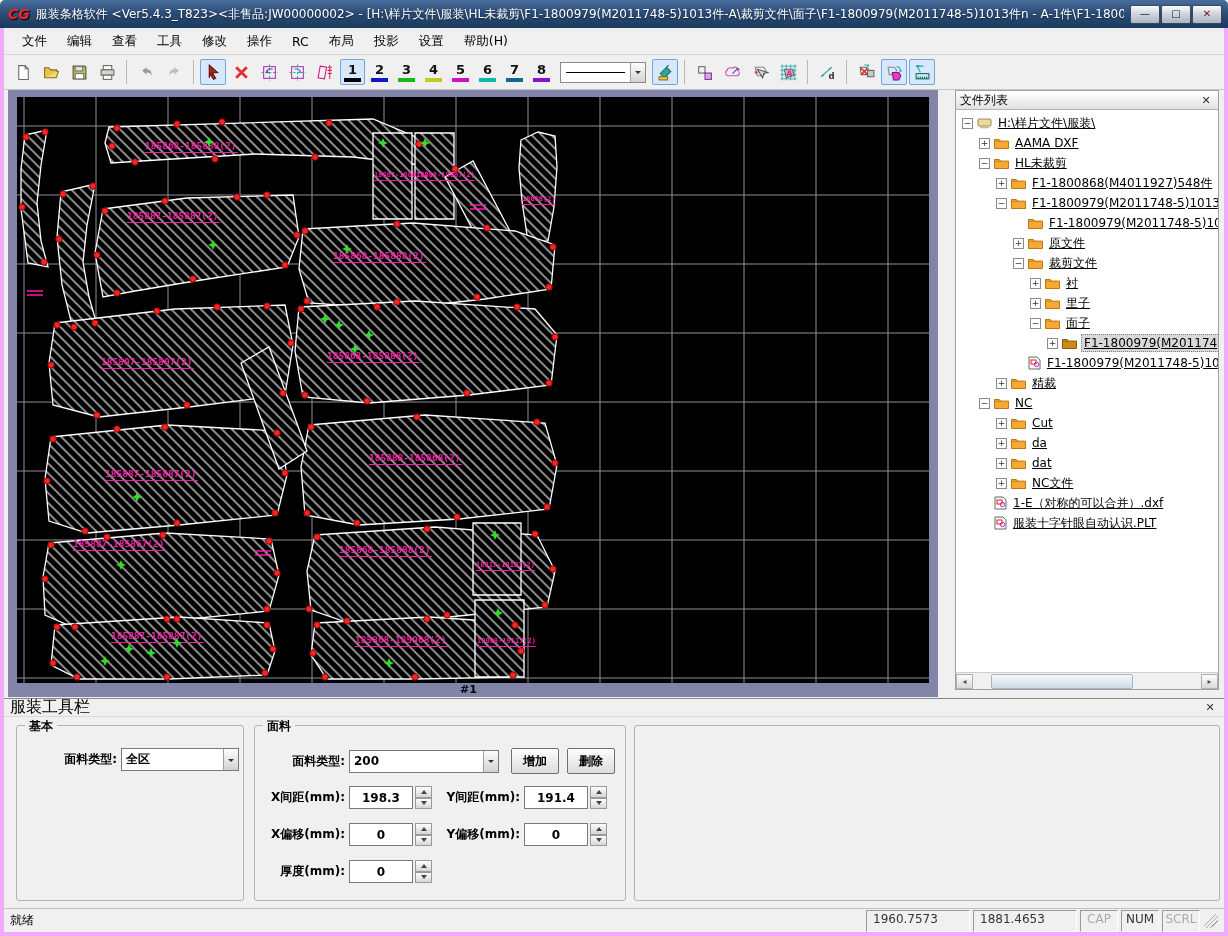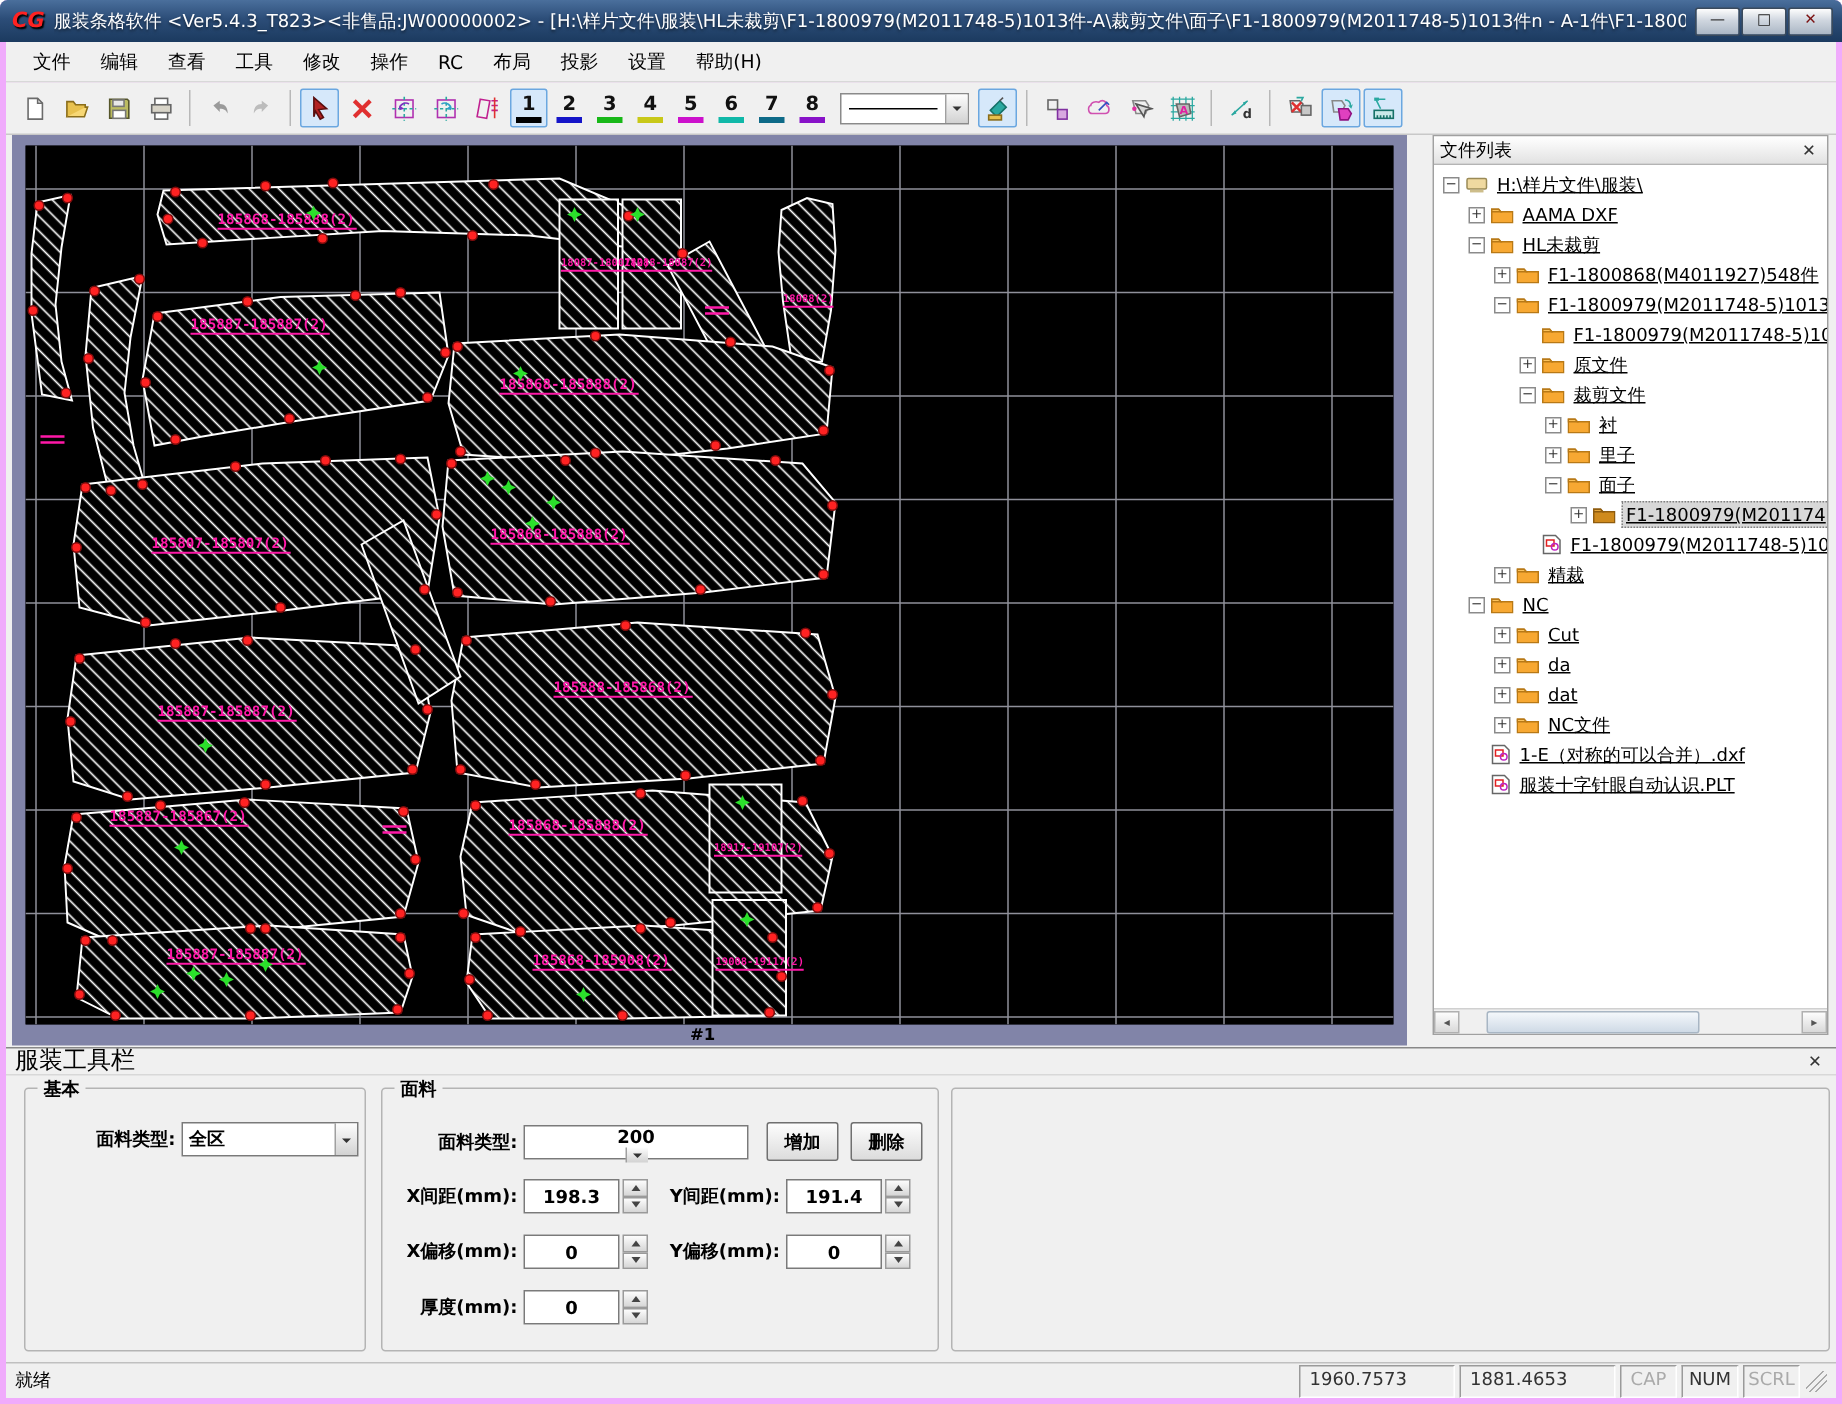--- a/index.html
+++ b/index.html
@@ -781,21 +781,21 @@
               <div class="dd-arrow"></div>
             </div>
         </div>
       </div>
     </div>
 
     <div class="groupbox gb-fabric">
       <div class="gb-legend">面料</div>
       <div class="frow" style="left:10px; top:22px;">
         <div class="flabel" style="width:80px">面料类型:</div>
-        <div class="combo" style="width:150px; margin-left:4px;flex-direction:column;">
+        <div class="combo" style="width:150px; margin-left:4px;">
           <span class="cval">200</span>
           <div class="dd-btn">
               <div class="dd-arrow"></div>
             </div>
         </div>
         <div class="pushbtn" style="margin-left:12px">增加</div>
         <div class="pushbtn" style="margin-left:8px">删除</div>
       </div>
       <div class="frow" style="left:10px; top:60px;">
         <div class="flabel" style="width:80px">X间距(mm):</div>

